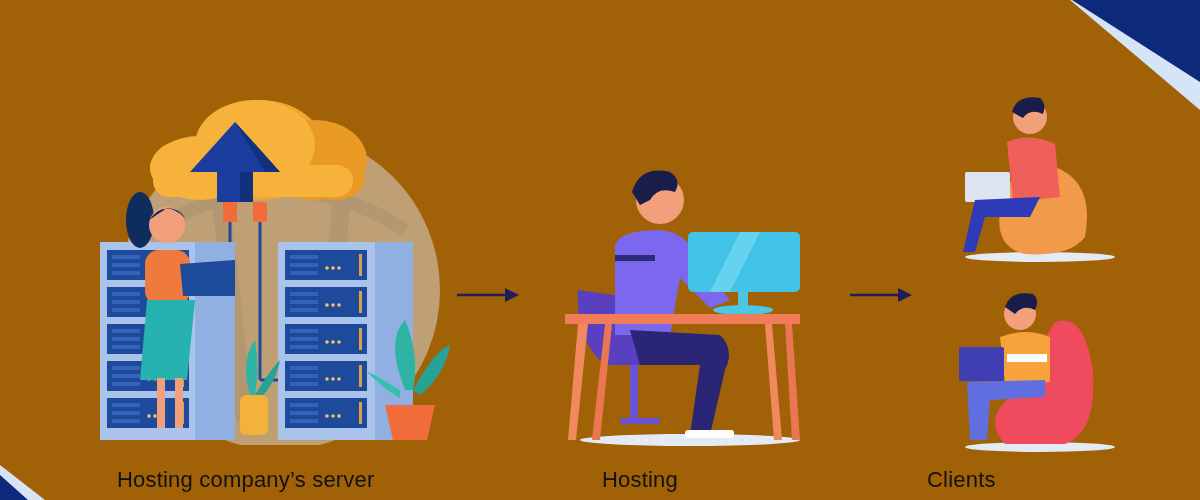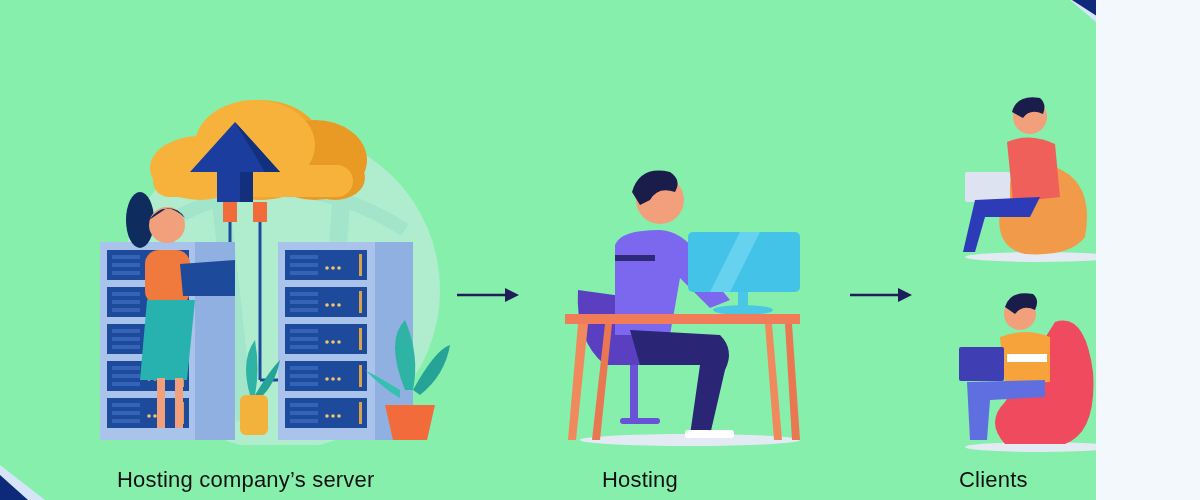--- a/index.html
+++ b/index.html
@@ -1,17 +1,17 @@
 <!DOCTYPE html>
 <html><head>
 <meta charset="utf-8">
 <style>
   html, body { margin:0; padding:0; }
   body { width:1200px; height:500px; overflow:hidden; background:#f3f8fd; font-family:"Liberation Sans", sans-serif; }
-  .stage { position:relative; width:1096px; height:500px; overflow:hidden; background:#86efac; }
+  .stage { position:relative; width:1200px; height:500px; overflow:hidden; background:#a16207; }
   .corner { position:absolute; }
   .label { position:absolute; font-size:22px; font-weight:400; color:#111; letter-spacing:0.2px; white-space:nowrap; }
   .arrow { position:absolute; }
   svg { position:absolute; }
 </style>
 </head>
 <body>
 
 <div class="stage">
 
@@ -250,14 +250,14 @@
       <path d="M60 215 Q65 198 88 202 Q95 208 90 218 Q78 212 70 222 Z" fill="#1a1d4a"></path>
       <path d="M55 245 Q80 235 105 245 L105 290 L60 292 Z" fill="#f5a33a"></path>
       <rect x="62" y="262" width="40" height="8" fill="#ffffff"></rect>
       <rect x="14" y="255" width="45" height="34" rx="2" fill="#3f3fb3"></rect>
       <path d="M22 290 L100 288 L100 305 L45 308 L42 348 L25 348 Z" fill="#5f6fe0"></path>
     </g>
   </svg>
 
   <div class="label" style="left:117px;top:467px">Hosting company’s server</div>
   <div class="label" style="left:602px;top:467px">Hosting</div>
-  <div class="label" style="left:959px;top:467px">Clients</div>
+  <div class="label" style="left:927px;top:467px">Clients</div>
 </div>
 
 </body></html>

